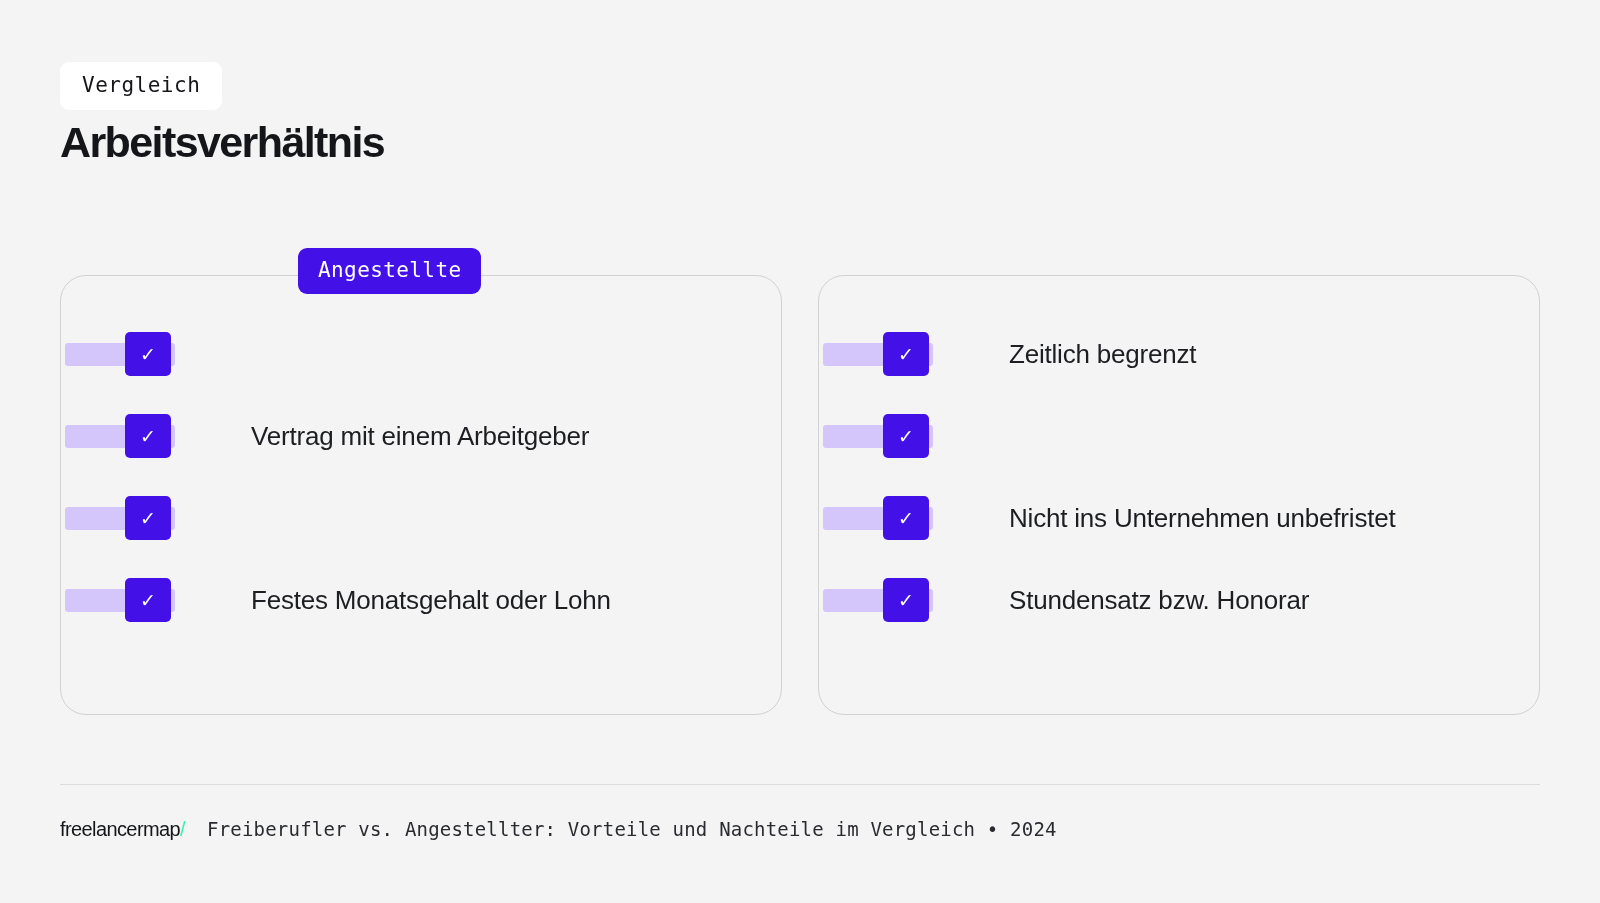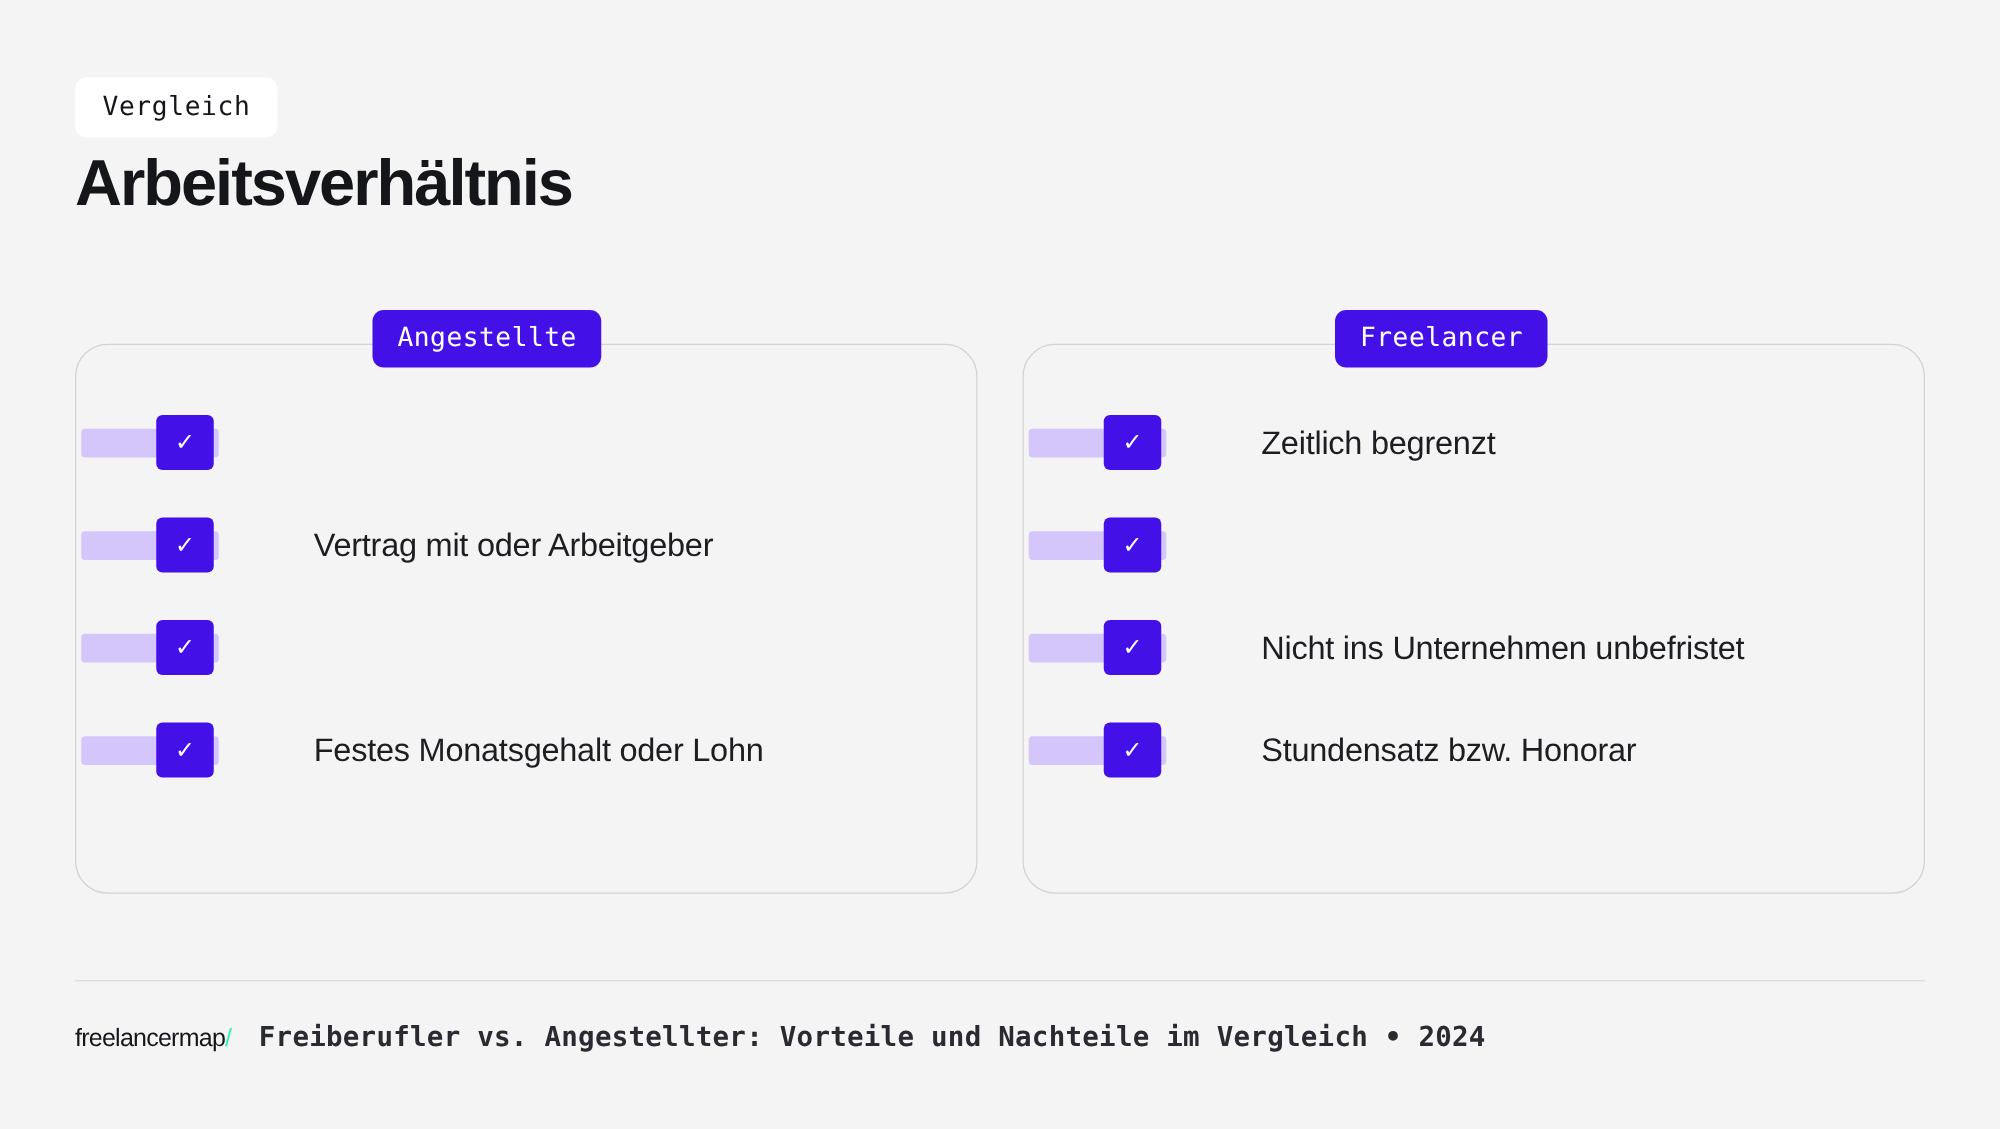--- a/index.html
+++ b/index.html
@@ -35,21 +35,21 @@
     font-size: 21px;
     letter-spacing: 0.5px;
     color: #15161a;
     line-height: 1;
   }
 
   .headline {
     position: absolute;
     left: 60px;
     top: 118px;
-    font-size: 52px;
+    font-size: 43px;
     font-weight: bold;
     letter-spacing: -1.6px;
     line-height: 1.15;
     color: #15161a;
   }
 
   
   .columns {
     position: absolute;
     left: 60px;
@@ -163,24 +163,23 @@
     letter-spacing: -0.6px;
     color: #15161a;
   }
 
   .brand .slash {
     color: #2ff3b0;
   }
 
   .footer-text {
     font-family: "DejaVu Sans Mono", monospace;
-    font-size: 22px;
+    font-size: 19px;
     letter-spacing: 0.2px;
     color: #2a2b30;
-    font-weight: bold;
   }
 </style>
 </head>
 <body>
 
 <div class="page">
 
   <div class="eyebrow">Vergleich</div>
 
   <h1 class="headline">Arbeitsverhältnis</h1>
@@ -193,40 +192,39 @@
         <div class="rows">
 
           <div class="row">
             <span class="bar"></span>
             <span class="check">✓</span>
           </div>
 
           <div class="row">
             <span class="bar"></span>
             <span class="check">✓</span>
-            <span class="row-label">Vertrag mit oder Arbeitgeber</span>
+            <span class="row-label">Vertrag mit einem Arbeitgeber</span>
           </div>
 
           <div class="row">
             <span class="bar"></span>
             <span class="check">✓</span>
           </div>
 
           <div class="row">
             <span class="bar"></span>
             <span class="check">✓</span>
             <span class="row-label">Festes Monatsgehalt oder Lohn</span>
           </div>
 
         </div>
       </div>
     </div>
 
     <div class="col">
-      <div class="col-badge">Freelancer</div>
       <div class="card">
         <div class="rows">
 
           <div class="row">
             <span class="bar"></span>
             <span class="check">✓</span>
             <span class="row-label">Zeitlich begrenzt</span>
           </div>
 
           <div class="row">

